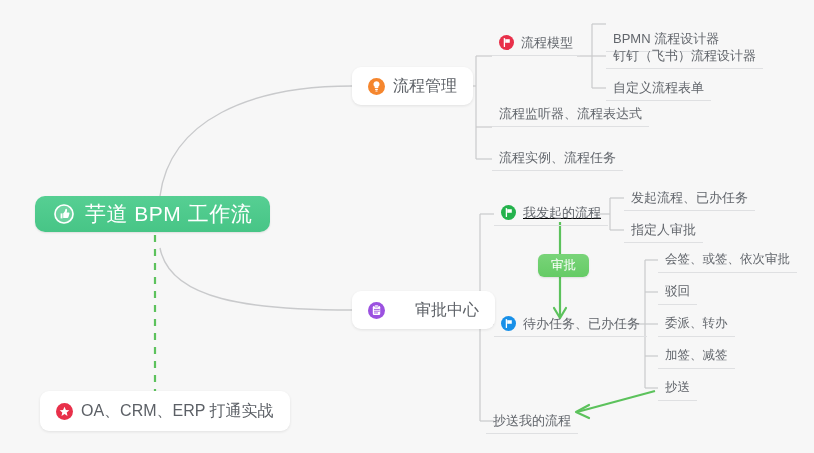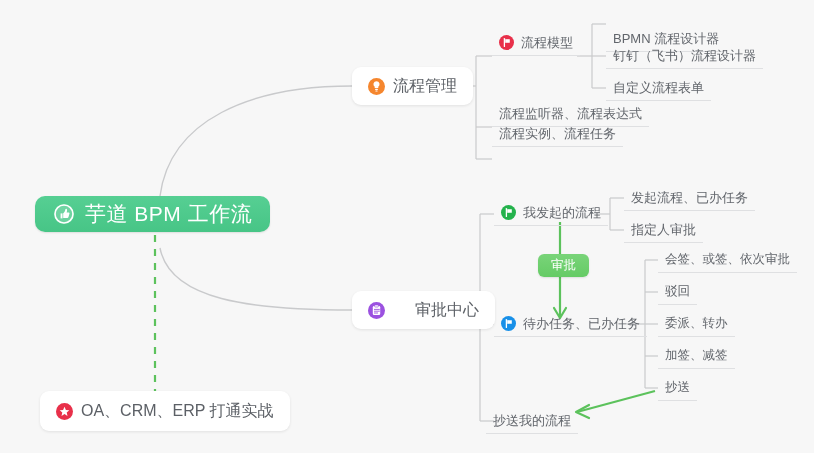--- a/index.html
+++ b/index.html
@@ -202,37 +202,37 @@
   <div class="node text-node" style="left:606px; top:42px;">
     <span class="text-label">钉钉（飞书）流程设计器</span>
   </div>
   <div class="node text-node" style="left:606px; top:74px;">
     <span class="text-label">自定义流程表单</span>
   </div>
 
   <div class="node text-node" style="left:492px; top:100px;">
     <span class="text-label">流程监听器、流程表达式</span>
   </div>
-  <div class="node text-node" style="left:492px; top:120px;justify-content:center;">
+  <div class="node text-node" style="left:492px; top:144px;justify-content:center;">
     <span class="text-label">流程实例、流程任务</span>
   </div>
 
   <div class="node card-node" style="left:352px; top:291px;gap:30px;">
     <span class="icon">
       <svg width="17" height="17" viewBox="0 0 17 17">
         <circle cx="8.5" cy="8.5" r="8.5" fill="#9b51e0"></circle>
         <rect x="4.8" y="4.1" width="7.4" height="8.8" rx="1.2" fill="#ffffff"></rect>
         <rect x="6.6" y="2.9" width="3.8" height="2.1" rx="0.8" fill="#ffffff" stroke="#9b51e0" stroke-width="0.7"></rect>
         <path d="M6.4 7.4 h5.0 M6.4 9.2 h5.0 M6.4 11.0 h3.2" stroke="#9b51e0" stroke-width="0.9" stroke-linecap="round"></path>
       </svg>
     </span>
     <span class="card-label">审批中心</span>
   </div>
 
-  <div class="node text-node" style="left:494px; top:199px;">
+  <div class="node text-node" style="left:494px; top:199px;text-decoration:underline;">
     <span class="icon">
       <svg width="15" height="15" viewBox="0 0 15 15">
         <circle cx="7.5" cy="7.5" r="7.5" fill="#24b24c"></circle>
         <path d="M5.4 3.6 v7.8" stroke="#ffffff" stroke-width="1.3" stroke-linecap="round"></path>
         <path d="M6.2 4.2 h4.6 v3.6 h-4.6 z" fill="#ffffff"></path>
       </svg>
     </span>
     <span class="text-label">我发起的流程</span>
   </div>
 

